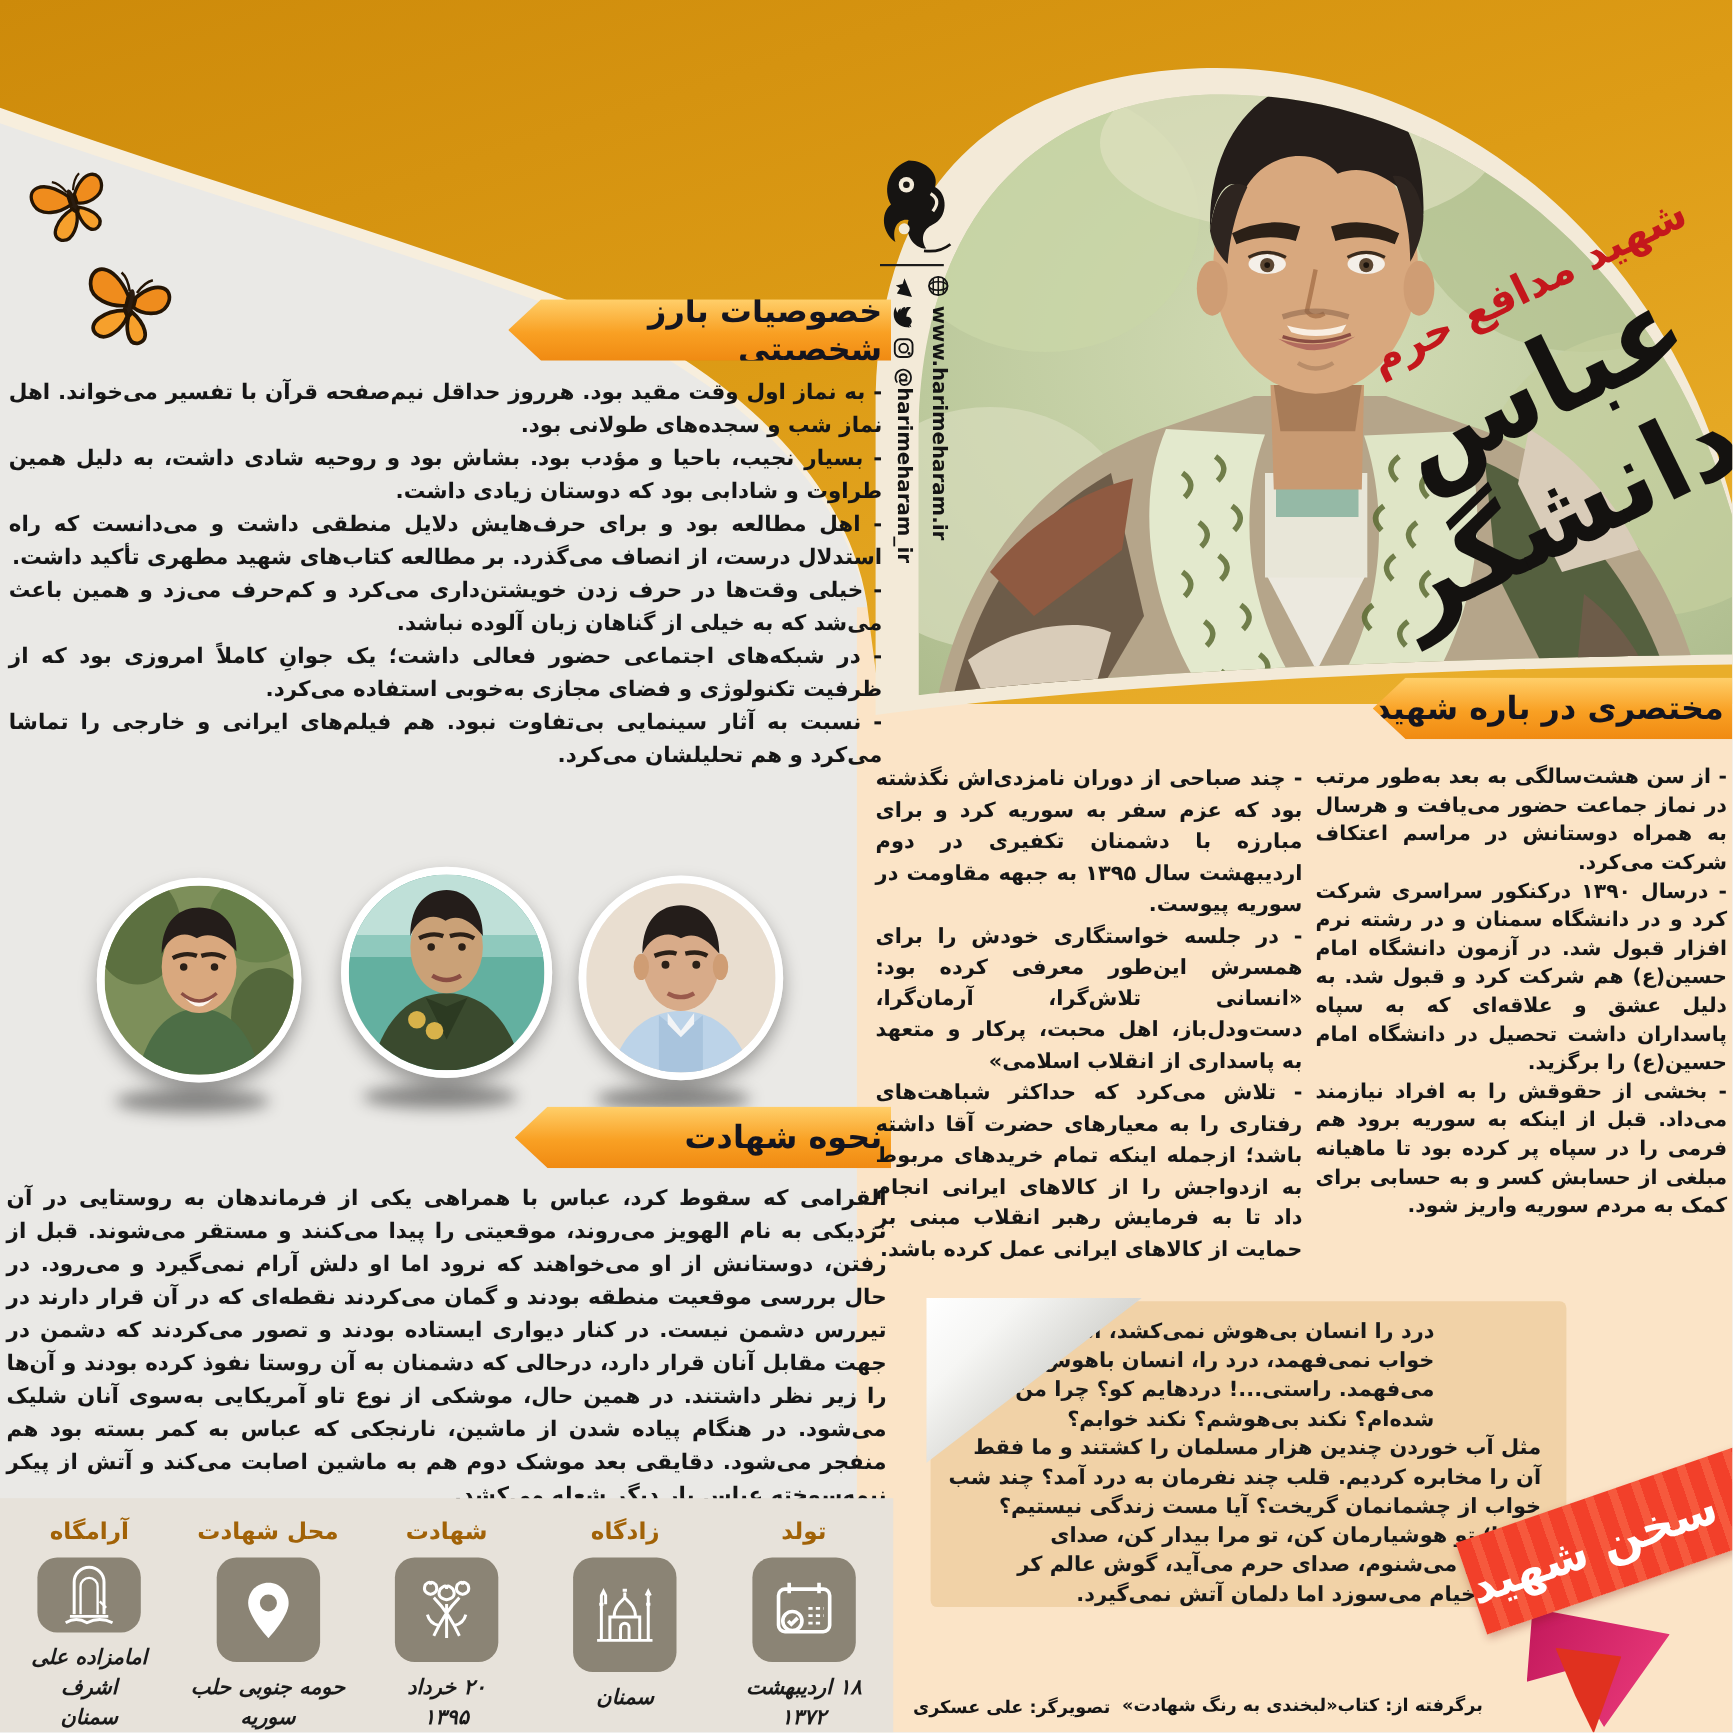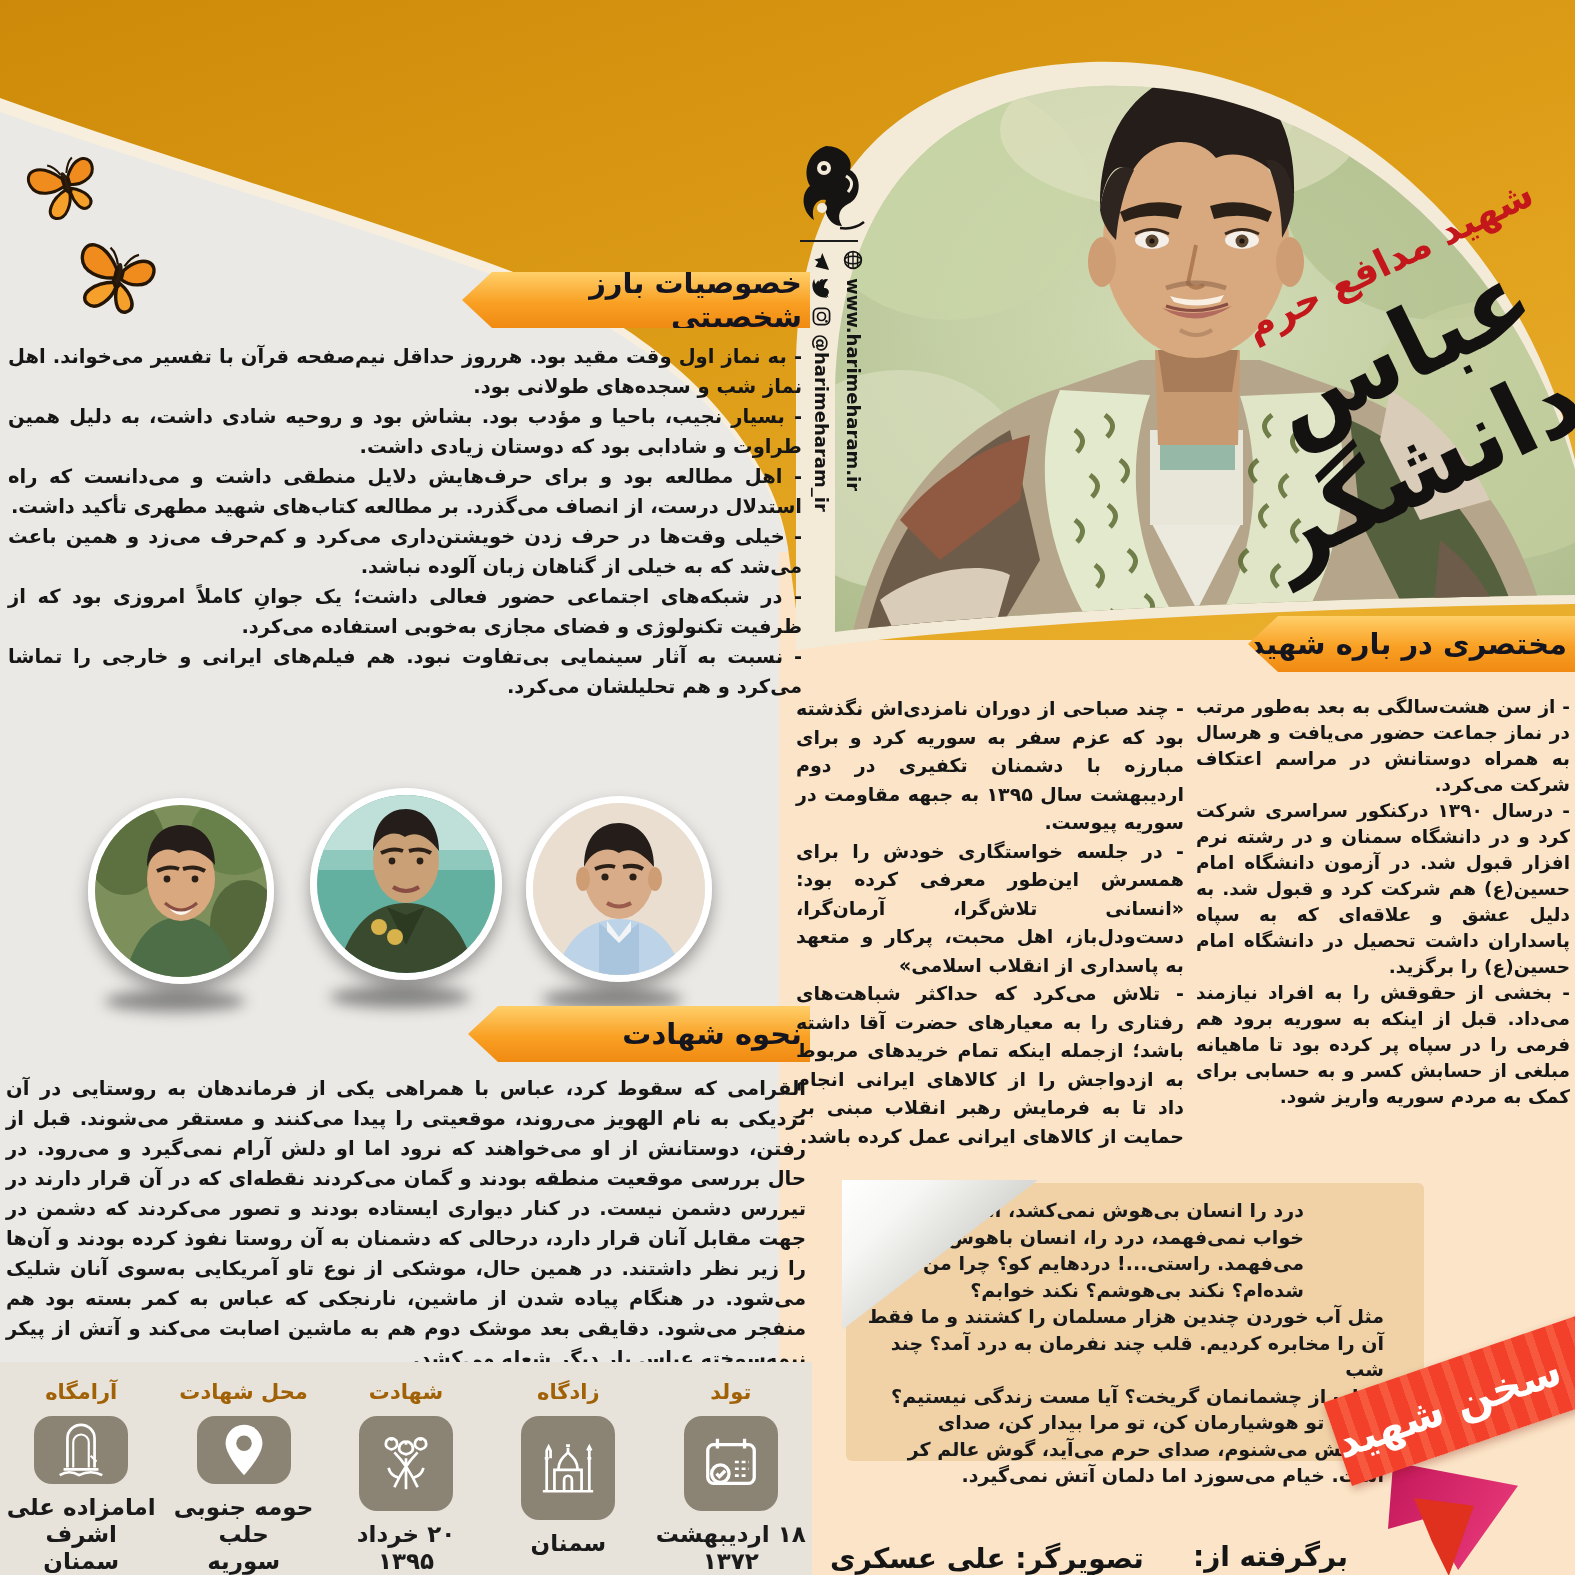--- a/index.html
+++ b/index.html
@@ -22,44 +22,44 @@
   .photo{position:absolute;border-radius:50%;border:7px solid #fff;overflow:hidden;
          box-shadow:0 8px 16px rgba(0,0,0,.35);}
   .pshadow{position:absolute;border-radius:50%;background:rgba(20,20,20,.45);filter:blur(7px);}
   
   #facts{position:absolute;left:0;top:1362px;width:812px;height:213px;background:#e7e2da;
          display:flex;flex-direction:row-reverse;justify-content:space-around;padding-top:18px;box-sizing:border-box;}
   .fact{width:158px;display:flex;flex-direction:column;align-items:center;}
   .fact-label{font-size:21px;font-weight:bold;color:#a16207;direction:rtl;}
   .fact-icon{width:94px;height:104px;background:#8b8475;border-radius:18px;margin-top:12px;
              display:flex;align-items:center;justify-content:center;}
-  .fact-value{margin-top:10px;font-size:23px;font-weight:bold;color:#1a1a1a;text-align:center;
-              direction:rtl;white-space:pre-line;line-height:27px;}
+  .fact-value{margin-top:10px;font-size:19px;font-weight:bold;color:#1a1a1a;text-align:center;
+              direction:rtl;white-space:pre-line;line-height:27px;font-style:italic;}
   
   #quote{position:absolute;left:846px;top:1183px;width:578px;height:278px;background:#f1d2a7;
          border-radius:6px;}
   .qline{direction:rtl;text-align:right;font-size:19px;line-height:26.5px;font-weight:bold;color:#191919;
-         padding-right:40px;}
+         padding-right:23px;}
   .qind{padding-right:120px;}
   #fold{position:absolute;left:842px;top:1180px;width:196px;height:150px;
         background:linear-gradient(315deg,#ffffff 0%,#d8d8d4 45%,#f6f6f4 75%,#ffffff 100%);
         clip-path:polygon(0 0,100% 0,0 100%);filter:drop-shadow(4px 6px 5px rgba(0,0,0,.25));}
   
   #ribbon{position:absolute;left:1352px;top:1398px;width:300px;height:88px;
           transform:rotate(-19deg);transform-origin:left bottom;
           background:repeating-linear-gradient(90deg,#f2402a 0,#f2402a 14px,#f6593d 14px,#f6593d 22px);
           display:flex;align-items:center;justify-content:flex-start;box-shadow:0 4px 8px rgba(120,20,10,.3);}
   #ribbon span{color:#fff;font-weight:bold;font-size:42px;direction:rtl;padding-right:26px;}
   #ribbon-tail{position:absolute;left:1388px;top:1462px;width:130px;height:108px;
           background:linear-gradient(120deg,#c2185b,#ee3d7d);
           clip-path:polygon(4% 0,100% 22%,54% 100%,30% 52%,0 62%);}
   #ribbon-tail2{position:absolute;left:1414px;top:1498px;width:60px;height:78px;background:#e0311f;
           clip-path:polygon(0 0,100% 10%,58% 100%,30% 56%);}
   
-  .caption{position:absolute;direction:rtl;font-size:28px;font-weight:bold;color:#151515;}
+  .caption{position:absolute;direction:rtl;font-size:16px;font-weight:bold;color:#151515;}
   
   #title-red{position:absolute;left:1232px;top:238px;transform:rotate(-26deg);
              font-size:38px;font-weight:bold;color:#c4171c;direction:rtl;}
   #title-name{position:absolute;left:1092px;top:332px;transform:rotate(-26deg);
               font-size:98px;font-weight:bold;color:#141210;direction:rtl;letter-spacing:-2px;}
   
   .vline{position:absolute;transform:rotate(90deg);transform-origin:left top;white-space:nowrap;
          font-size:18px;font-weight:bold;color:#141414;display:flex;align-items:center;gap:8px;}
   .vline svg{flex:0 0 auto;}
 </style>

